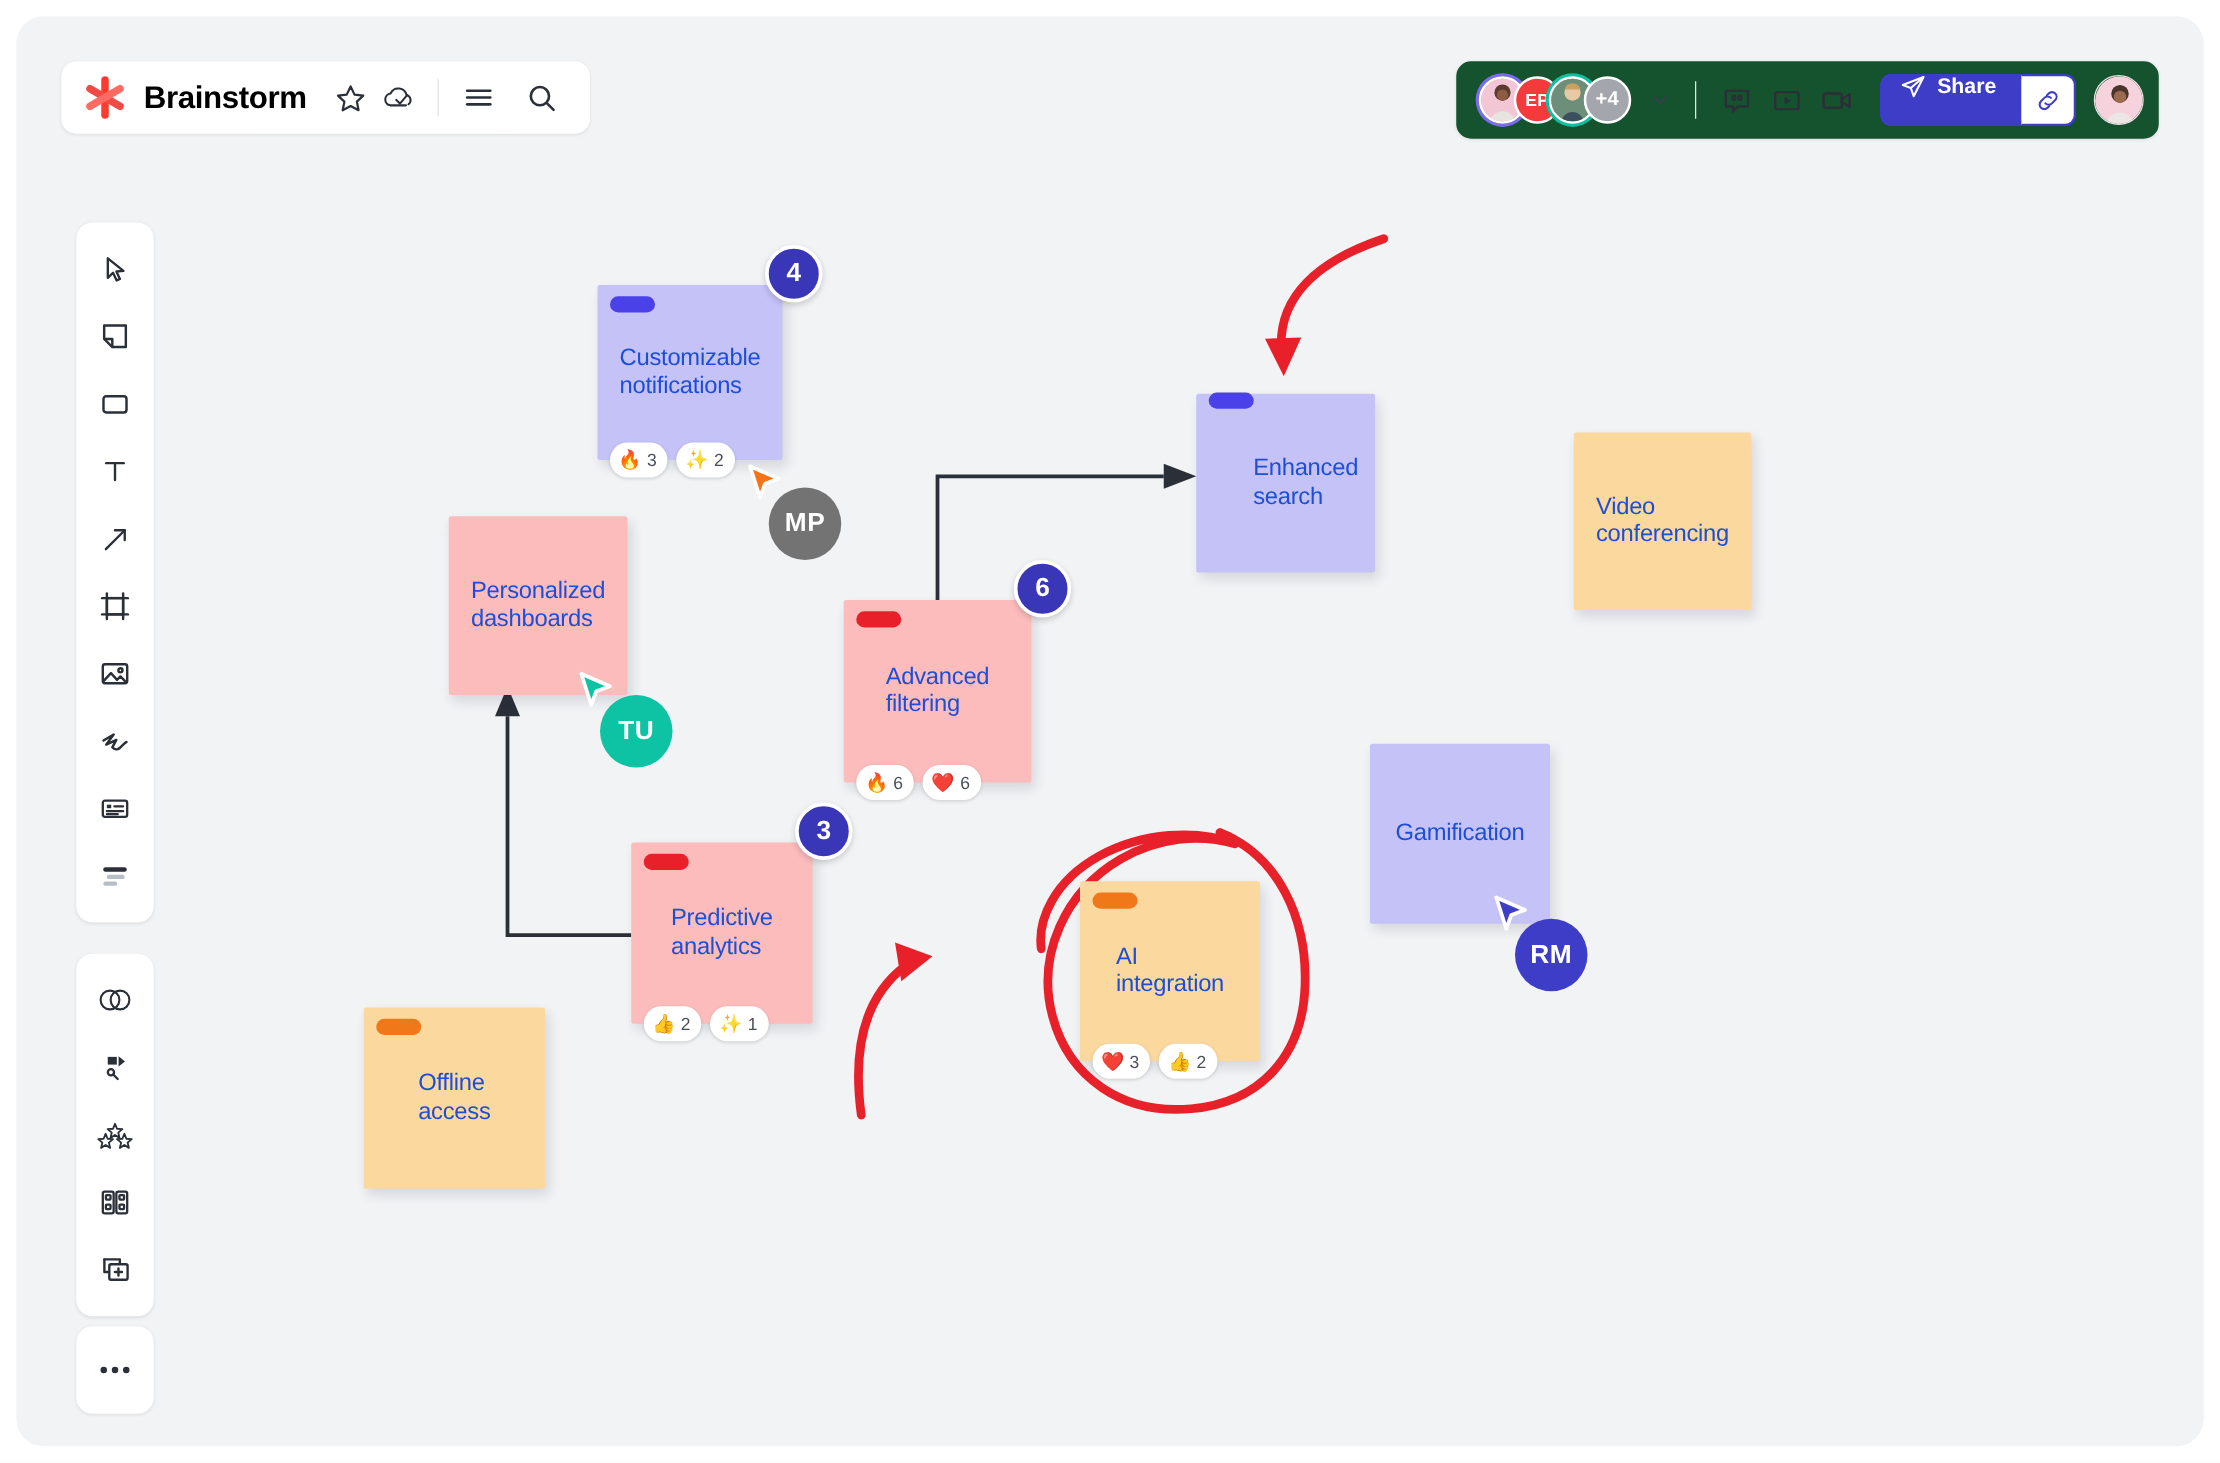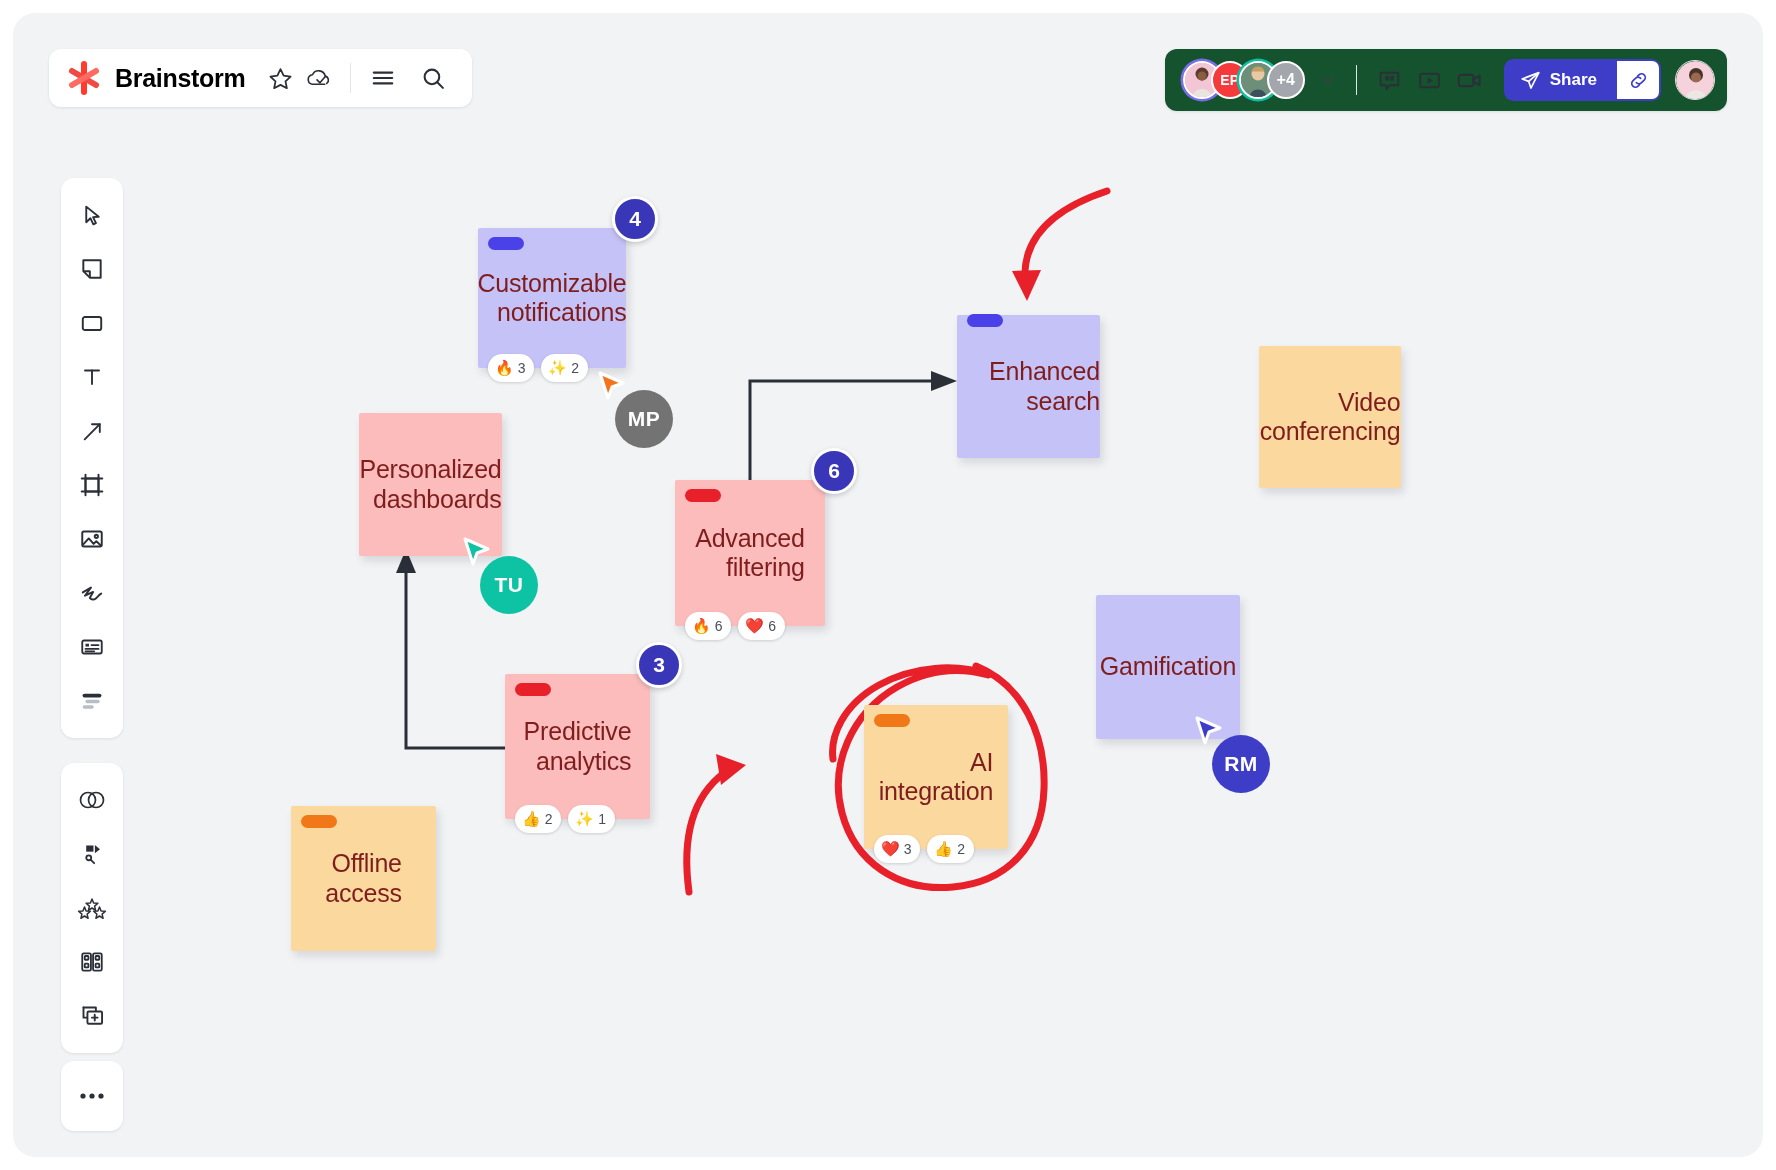--- a/index.html
+++ b/index.html
@@ -56,21 +56,21 @@
     position: relative; overflow: hidden; flex: none;
   }
   .av:first-child { margin-left: 0; }
   .av-ring { box-shadow: 0 0 0 2.5px #7c6bf2; }
   .av-ring2 { box-shadow: 0 0 0 2.5px #0fbf9f; }
   .chev-btn { width: 30px; height: 30px; display:flex; align-items:center; justify-content:center; margin-left: 8px; cursor: pointer; }
   .hdr-icon { width: 40px; height: 40px; border-radius: 8px; display:flex; align-items:center; justify-content:center; cursor:pointer; }
   .share-group { display: flex; align-items: stretch; margin-left: 14px; border-radius: 9px; overflow: hidden; }
   .share-btn {
     background: #3d3dc7; color: #fff; font-size: 17px; font-weight: 700;
-    padding: 0 20px 0 16px; display: flex; align-items: center; gap: 9px;
+    padding: 0 20px 0 16px; display: flex; align-items: flex-start; gap: 9px;
     height: 42px; cursor: pointer; border-radius: 9px 0 0 9px;
   }
   .link-btn {
     width: 44px; height: 42px; border: 2px solid #3d3dc7; border-left: none;
     border-radius: 0 9px 9px 0; background: #fff;
     display: flex; align-items: center; justify-content: center; cursor: pointer;
   }
   .me-av {
     width: 40px; height: 40px; border-radius: 50%; margin-left: 14px;
     overflow: hidden; flex: none; border: 1px solid #e7e2e4; cursor: pointer;
@@ -95,22 +95,22 @@
 
   
   .canvas { position: absolute; inset: 0; }
   .note {
     position: absolute; border-radius: 2px;
     display: flex; align-items: center; justify-content: center;
     box-shadow: 3px 5px 9px rgba(30,30,50,0.13);
     cursor: pointer;
   }
   .note-text {
-    font-size: 25px; line-height: 1.18; color: #7f1d1d;
-    text-align: right; padding: 0 10px; white-space: pre-line;
+    font-size: 19px; line-height: 1.18; color: #1d4ed8;
+    text-align: left; padding: 0 10px; white-space: pre-line;
     letter-spacing: -0.2px;
   }
   .pill {
     position: absolute; left: 10px; top: 9px;
     width: 36px; height: 13px; border-radius: 7px;
   }
   .badge {
     position: absolute; width: 46px; height: 46px; border-radius: 50%;
     background: #3a36b8; border: 3px solid #fff;
     color: #fff; font-size: 21px; font-weight: 700;

